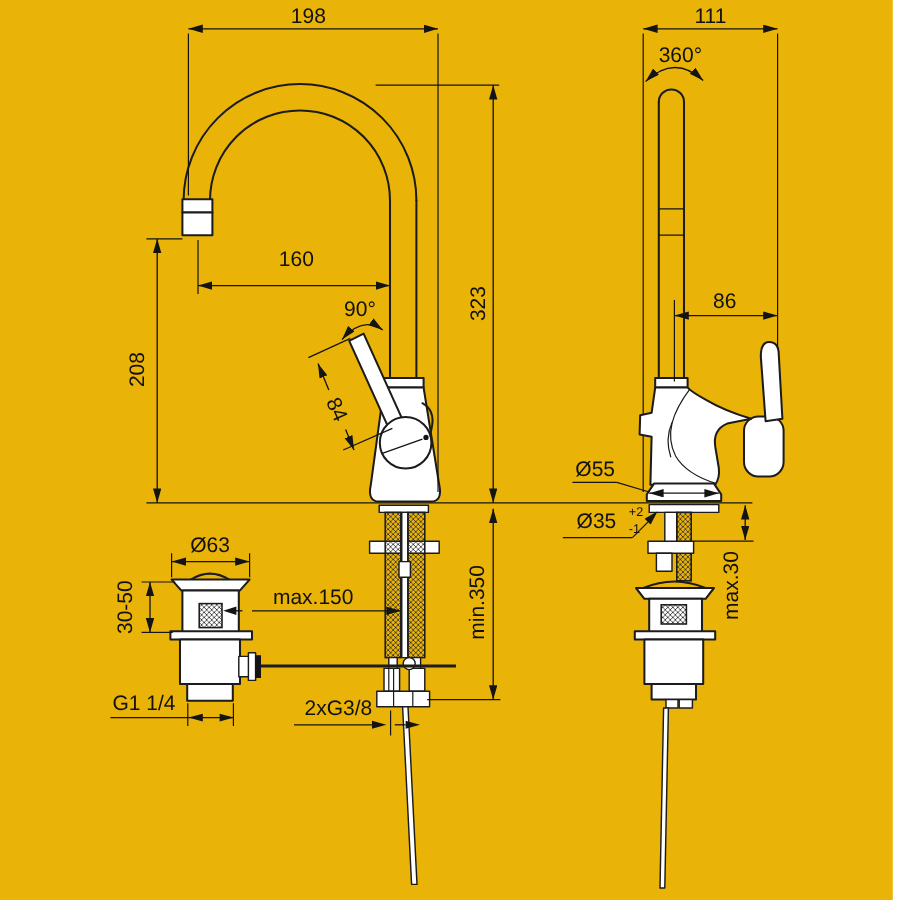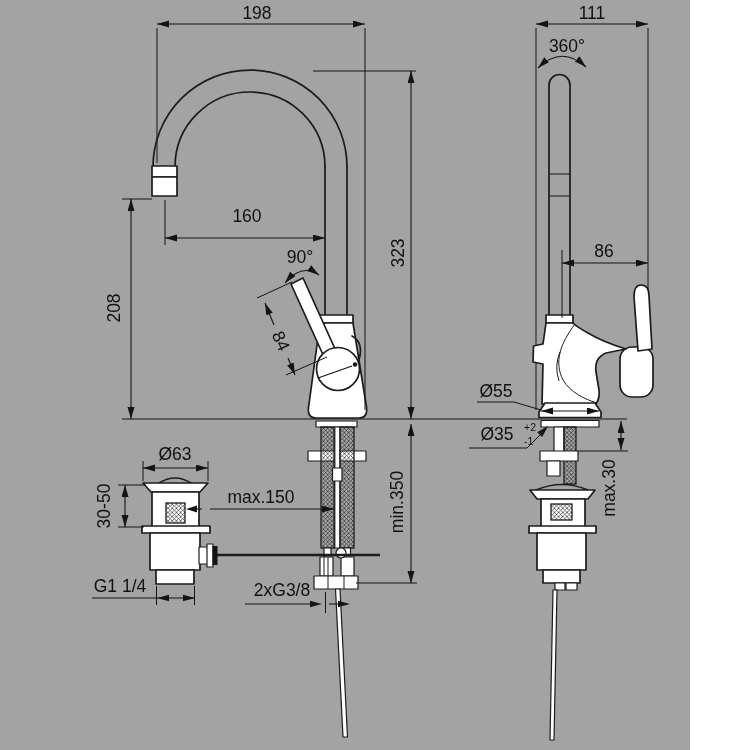--- a/index.html
+++ b/index.html
@@ -1,16 +1,16 @@
 <!DOCTYPE html>
 <html><head>
 <meta charset="utf-8">
 <style>
   html,body{margin:0;padding:0;background:#fff;}
-  #stage{position:relative;width:690px;height:750px;background:#a3a3a3;overflow:hidden;
+  #stage{position:relative;width:744px;height:750px;background:#eab308;overflow:hidden;
          font-family:"Liberation Sans",sans-serif;}
   svg{position:absolute;left:0;top:0;}
   
   .o  {fill:#fff;stroke:#1c1c1c;stroke-width:1.7;stroke-linejoin:round;}
   .o1 {fill:#fff;stroke:#1c1c1c;stroke-width:1.2;stroke-linejoin:round;}
   .ol {fill:none;stroke:#1c1c1c;stroke-width:1.7;stroke-linecap:round;}
   .thin{fill:none;stroke:#1c1c1c;stroke-width:1;}
   
   .h  {fill:url(#braid);stroke:#1c1c1c;stroke-width:1.3;}
   

